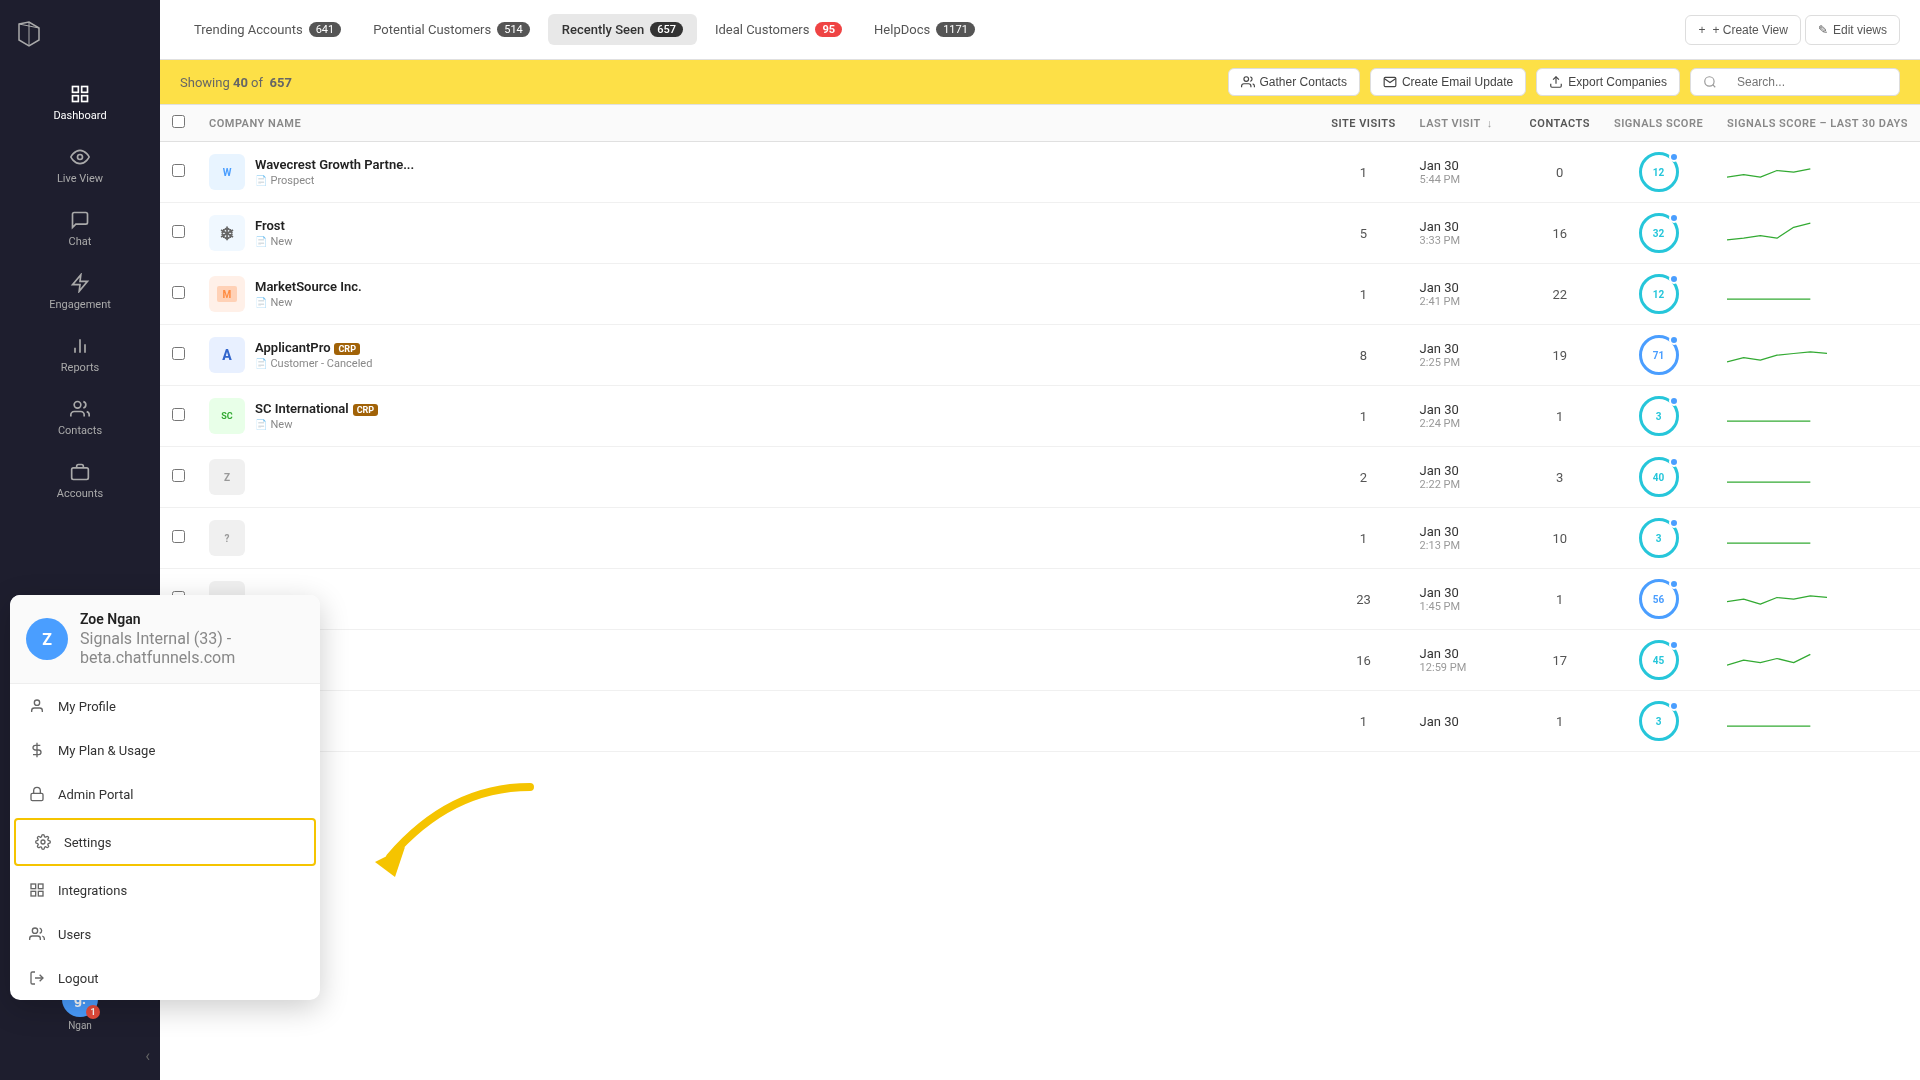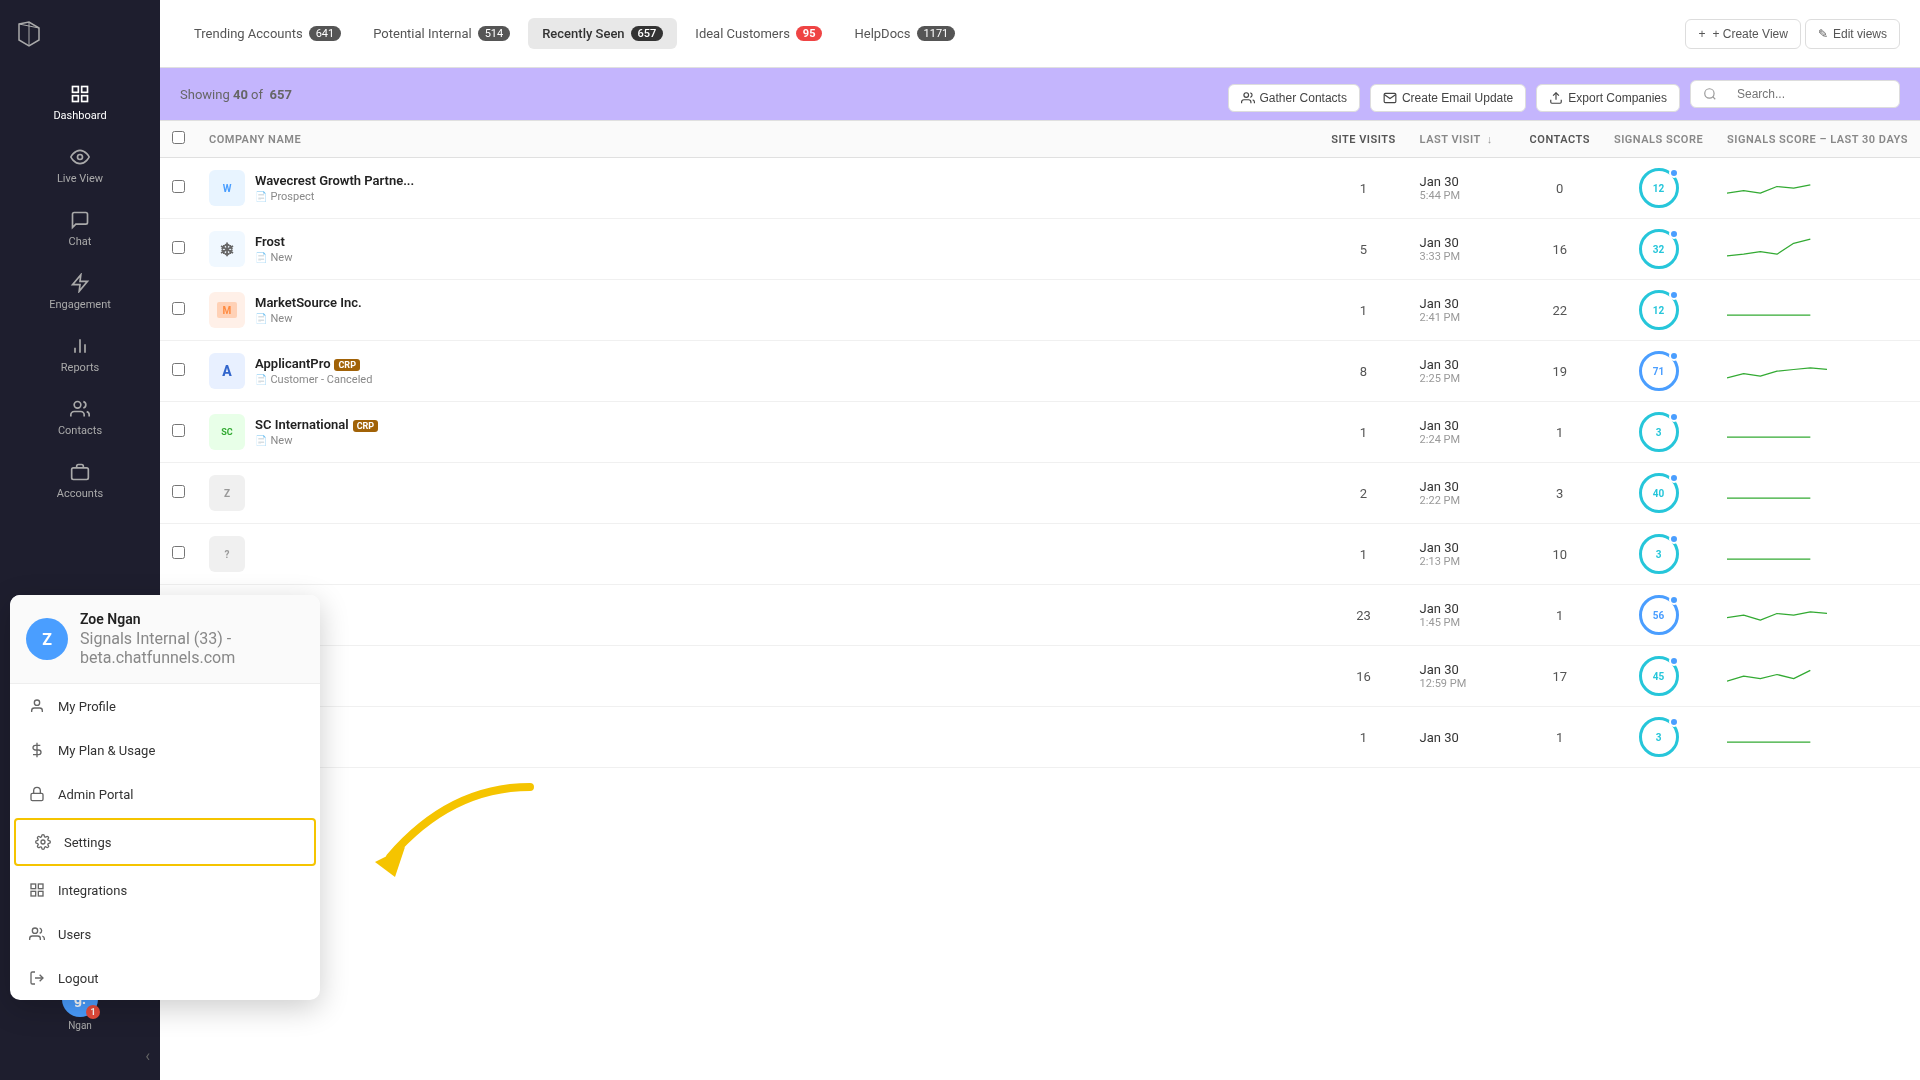--- a/index.html
+++ b/index.html
@@ -17,33 +17,33 @@
     .sidebar-bottom { margin-top: auto; padding-bottom: 10px; }
     .sidebar-avatar { display: flex; flex-direction: column; align-items: center; padding: 10px; cursor: pointer; }
     .avatar-circle { width: 36px; height: 36px; border-radius: 50%; background: #4a9eff; display: flex; align-items: center; justify-content: center; color: white; font-weight: bold; font-size: 14px; position: relative; }
     .avatar-badge { position: absolute; bottom: -2px; right: -2px; background: #e74c3c; border-radius: 50%; width: 14px; height: 14px; font-size: 9px; color: white; display: flex; align-items: center; justify-content: center; }
     .sidebar-user-label { font-size: 10px; color: #aaa; margin-top: 3px; }
 
     
     .main-content { flex: 1; display: flex; flex-direction: column; background: #f5f5f5; overflow: hidden; }
 
     
-    .top-tabs { background: white; border-bottom: 1px solid #e0e0e0; padding: 0 20px; display: flex; align-items: center; gap: 4px; height: 68px; flex-shrink: 0; }
+    .top-tabs { background: white; border-bottom: 1px solid #e0e0e0; padding: 0 20px; display: flex; align-items: center; gap: 4px; height: 60px; flex-shrink: 0; }
     .tab { display: flex; align-items: center; gap: 6px; padding: 8px 14px; border-radius: 6px; cursor: pointer; font-size: 13px; color: #555; white-space: nowrap; }
     .tab.active { background: #e8e8e8; color: #333; font-weight: 500; }
     .tab-count { background: #555; color: white; border-radius: 10px; padding: 1px 7px; font-size: 11px; }
     .tab.active .tab-count { background: #333; }
     .tab-count.blue { background: #ef4444; font-weight: bold; }
     .tab-spacer { flex: 1; }
     .btn { display: flex; align-items: center; gap: 5px; padding: 7px 12px; border: 1px solid #ddd; border-radius: 6px; background: white; cursor: pointer; font-size: 12px; color: #555; white-space: nowrap; }
 
     
-    .action-bar { background: #c4b5fd; border-bottom: 1px solid #e0e0e0; padding: 8px 20px; display: flex; align-items: center; gap: 10px; flex-shrink: 0; }
+    .action-bar { background: #fde047; border-bottom: 1px solid #e0e0e0; padding: 8px 20px; display: flex; align-items: center; gap: 10px; flex-shrink: 0; }
     .showing-text { font-size: 13px; color: #666; flex: 1; }
-    .action-btn { display: flex; align-items: center; gap: 5px; padding: 6px 12px; border: 1px solid #ddd; border-radius: 6px; background: white; cursor: pointer; font-size: 12px; color: #444; white-space: nowrap; margin-top: 8px; }
+    .action-btn { display: flex; align-items: center; gap: 5px; padding: 6px 12px; border: 1px solid #ddd; border-radius: 6px; background: white; cursor: pointer; font-size: 12px; color: #444; white-space: nowrap; }
     .search-box { display: flex; align-items: flex-start; gap: 20px; padding: 6px 12px; border: 1px solid #ddd; border-radius: 6px; background: white; min-width: 200px; }
     .search-box input { border: none; outline: none; font-size: 12px; color: #666; background: transparent; width: 150px; }
 
     
     .table-container { flex: 1; overflow-y: auto; background: white; }
     table { width: 100%; border-collapse: collapse; }
     thead th { background: #fafafa; border-bottom: 1px solid #e0e0e0; padding: 10px 12px; text-align: left; font-size: 11px; font-weight: 600; color: #888; text-transform: uppercase; letter-spacing: 0.5px; white-space: nowrap; position: sticky; top: 0; z-index: 1; }
     tbody tr { border-bottom: 1px solid #f0f0f0; }
     tbody td { padding: 10px 12px; vertical-align: middle; }
     .checkbox-col { width: 36px; }
@@ -207,21 +207,21 @@
   </div>
 
   <div class="main-content">
 
     <div class="top-tabs">
       <div class="tab">
         <span>Trending Accounts</span>
         <span class="tab-count">641</span>
       </div>
       <div class="tab">
-        <span>Potential Internal</span>
+        <span>Potential Customers</span>
         <span class="tab-count">514</span>
       </div>
       <div class="tab active">
         <span>Recently Seen</span>
         <span class="tab-count">657</span>
       </div>
       <div class="tab">
         <span>Ideal Customers</span>
         <span class="tab-count blue">95</span>
       </div>

